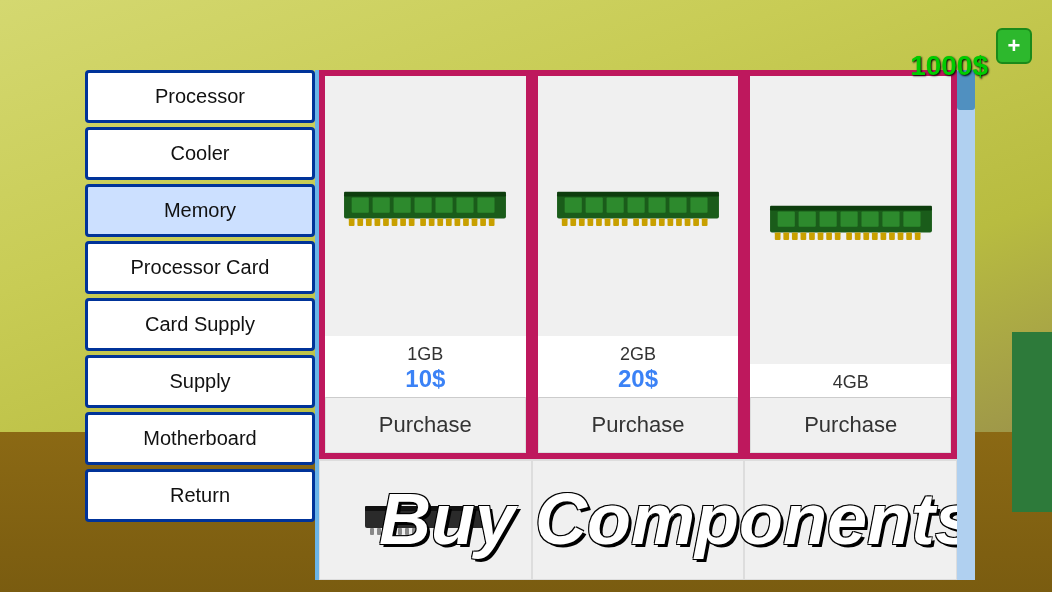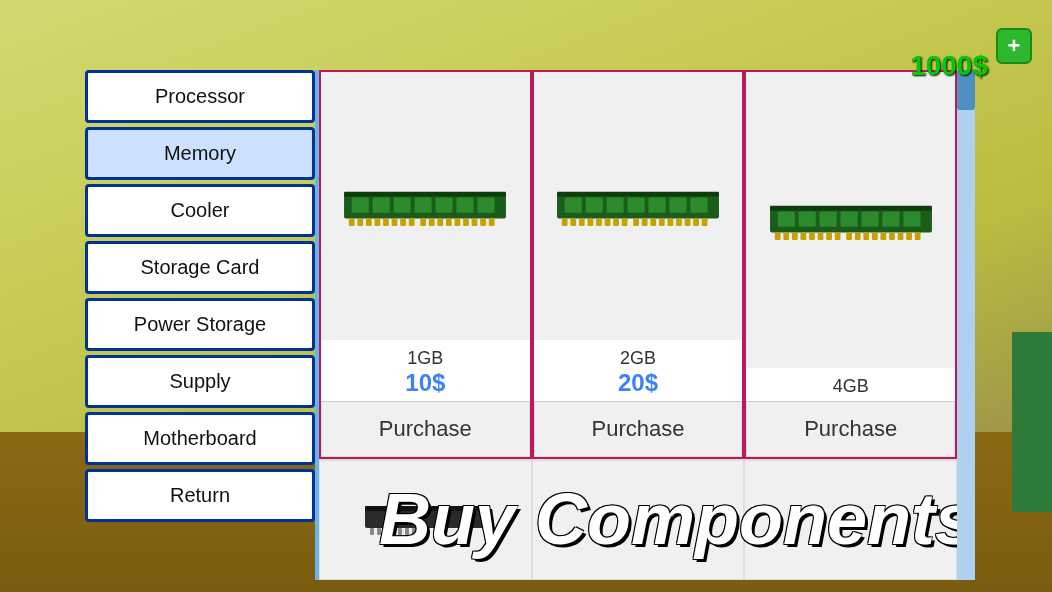--- a/index.html
+++ b/index.html
@@ -126,21 +126,21 @@
 
     
     .products-grid {
       display: grid;
       grid-template-columns: repeat(3, 1fr);
       gap: 0;
       flex: 1;
     }
 
     .product-card {
-      border: 2px solid #be185d;
+      border: 6px solid #be185d;
       display: flex;
       flex-direction: column;
       align-items: center;
       background: #f0f0f0;
     }
 
     .product-image-area {
       width: 100%;
       flex: 1;
       display: flex;
@@ -254,31 +254,31 @@
   <span class="currency-display">1000$</span>
   <div class="add-button">+</div>
 </div>
 
 <div class="main-panel">
 
   <div class="sidebar">
     <div class="sidebar-item">
       <span>Processor</span>
     </div>
+    <div class="sidebar-item">
+      <span>Cooler</span>
+    </div>
     <div class="sidebar-item active">
       <span>Memory</span>
     </div>
     <div class="sidebar-item">
-      <span>Cooler</span>
-    </div>
-    <div class="sidebar-item">
-      <span>Storage Card</span>
-    </div>
-    <div class="sidebar-item">
-      <span>Power Storage</span>
+      <span>Processor Card</span>
+    </div>
+    <div class="sidebar-item">
+      <span>Card Supply</span>
     </div>
     <div class="sidebar-item">
       <span>Supply</span>
     </div>
     <div class="sidebar-item">
       <span>Motherboard</span>
     </div>
     <div class="sidebar-item">
       <span>Return</span>
     </div>

